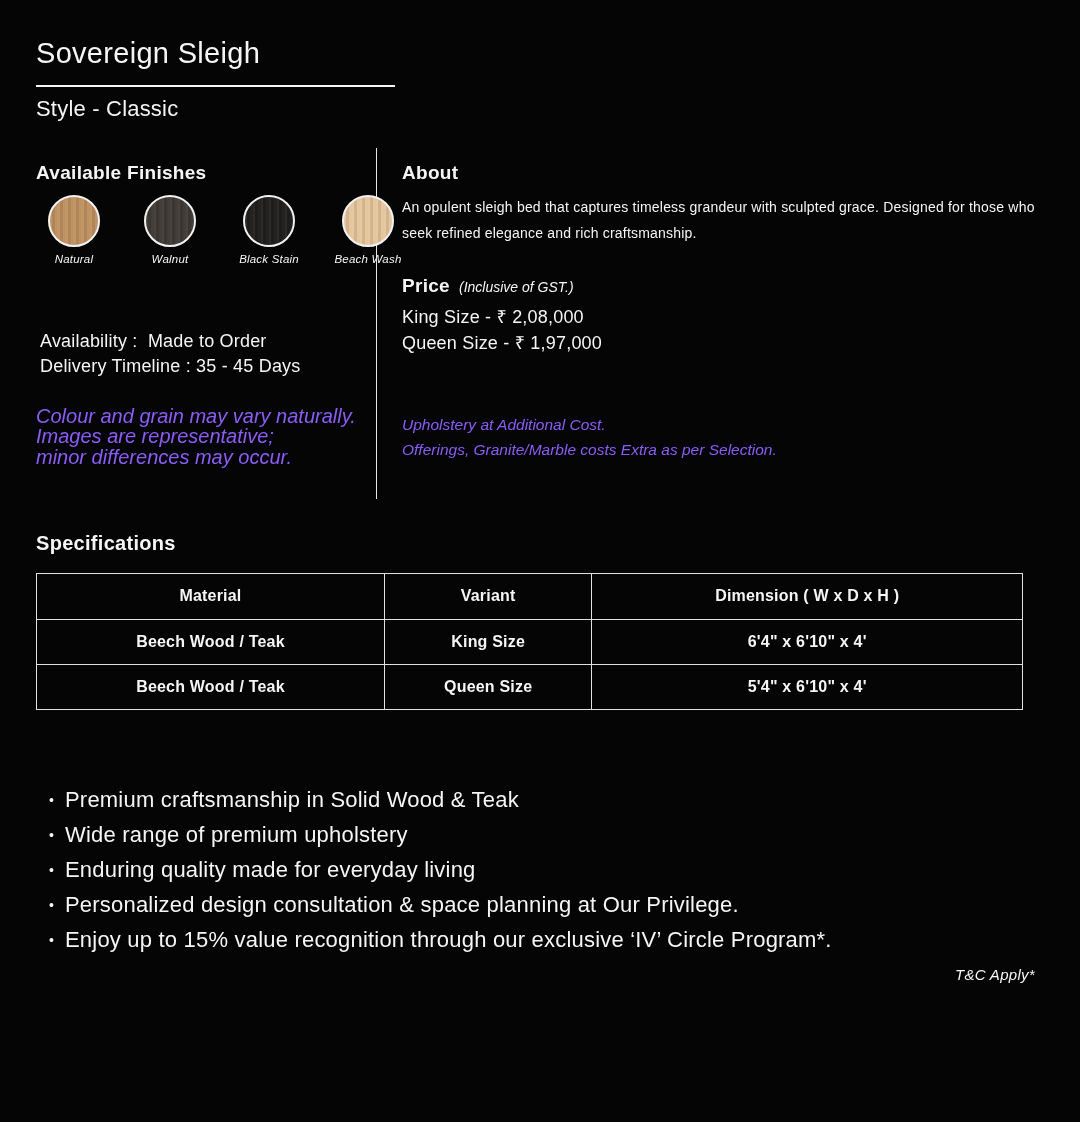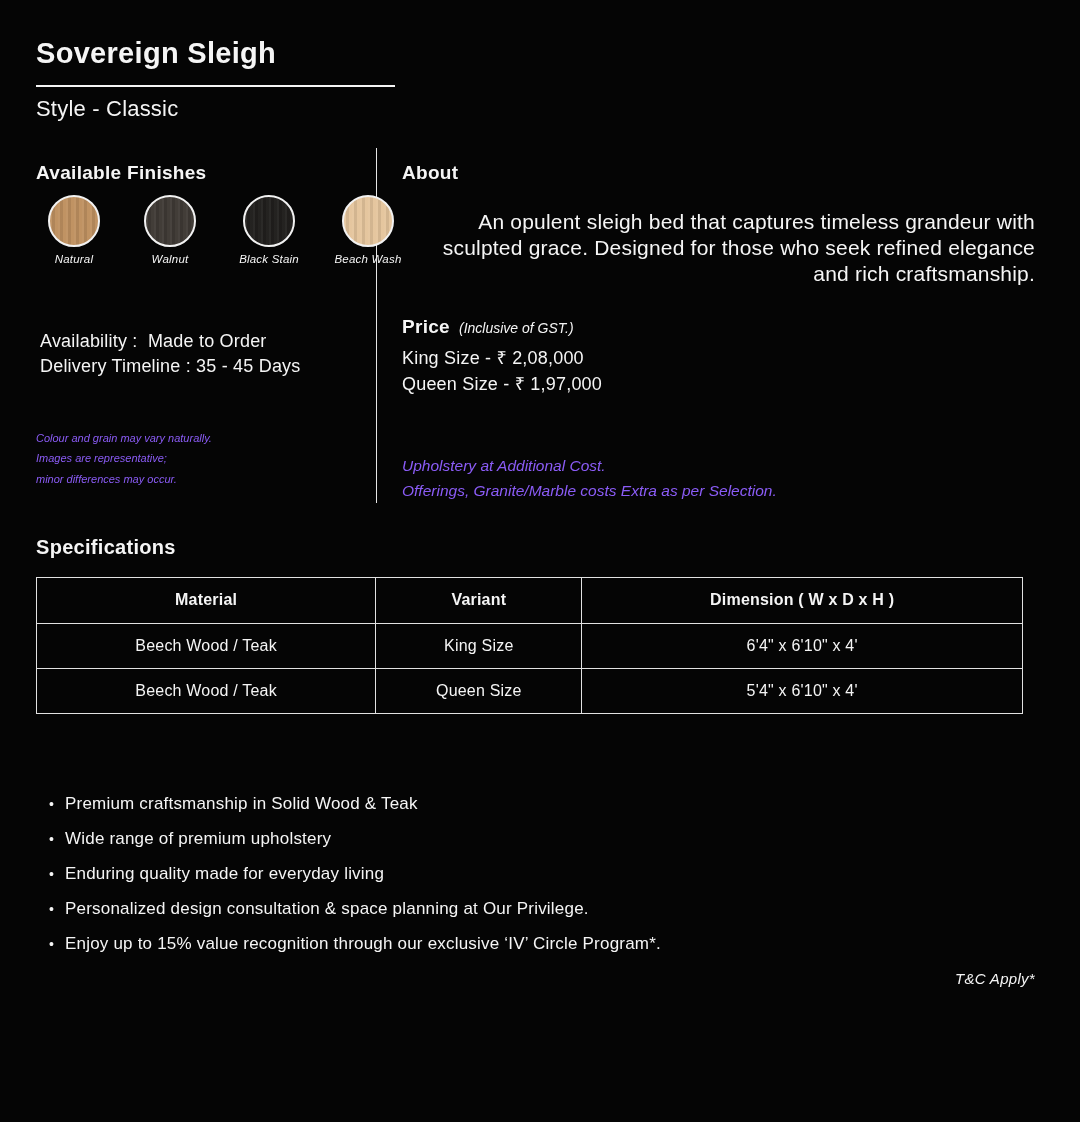--- a/index.html
+++ b/index.html
@@ -9,21 +9,21 @@
     color: #f5f5f5;
     font-family: "Liberation Sans", sans-serif;
     -webkit-font-smoothing: antialiased;
   }
   .page { padding: 0 45px 0 36px; }
 
   
   .title {
     margin-top: 38px;
     font-size: 29px;
-    font-weight: 700;
+    font-weight: 400;
     letter-spacing: 0.3px;
     line-height: 1.1;
   }
   .title-underline {
     width: 359px;
     border: none;
     border-top: 2px solid #f5f5f5;
     margin-top: 15px;
   }
   .style-line {
@@ -103,33 +103,32 @@
     line-height: 25px;
     letter-spacing: 0.2px;
   }
   .avail-line { white-space: pre-wrap; }
 
   .note {
     font-style: italic;
     color: #8b5cf6;
   }
   .left-note {
-    margin-top: 49px;
-    font-size: 11px;
+    margin-top: 27px;
+    font-size: 20px;
     line-height: 20.5px;
   }
 
   .about-heading { margin-top: 14px; }
   .about-text {
-    margin-top: 25px;
-    font-size: 21px;
+    margin-top: 10px;
+    font-size: 14px;
     line-height: 26px;
     letter-spacing: 0.2px;
     max-width: 645px;
-    text-align: right;
   }
   .price-row {
     margin-top: 29px;
     display: flex;
     align-items: baseline;
     gap: 9px;
   }
   .gst-note {
     font-size: 14px;
     font-style: italic;
@@ -160,36 +159,36 @@
     text-align: center;
     letter-spacing: 0.2px;
   }
   .spec-table th {
     font-size: 16px;
     font-weight: 700;
     height: 46px;
   }
   .spec-table td {
     font-size: 16px;
-    font-weight: 400;
+    font-weight: 700;
     height: 45px;
   }
 
   
   .offerings { margin-top: 80px; }
   .offerings-heading { margin-left: 9px; }
   .offerings-list {
     margin-top: 25px;
     list-style: none;
   }
   .offerings-list li {
     position: relative;
     padding-left: 29px;
     margin-bottom: 15px;
-    font-size: 17px;
+    font-size: 22px;
     line-height: 20px;
     letter-spacing: 0.2px;
   }
   .offerings-list li::before {
     content: "\2022";
     position: absolute;
     left: 13px;
     top: 0;
     font-size: 14px;
   }

